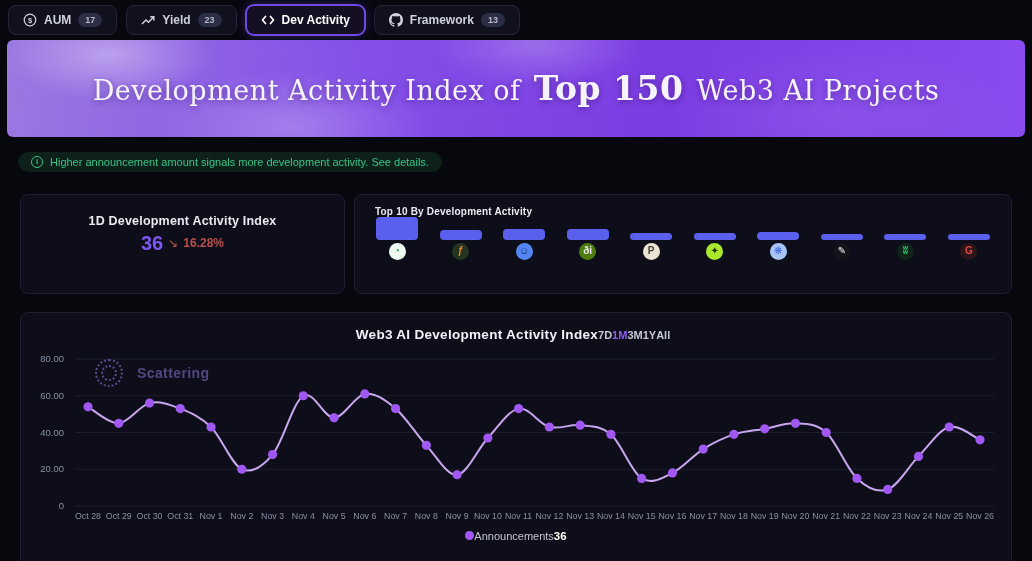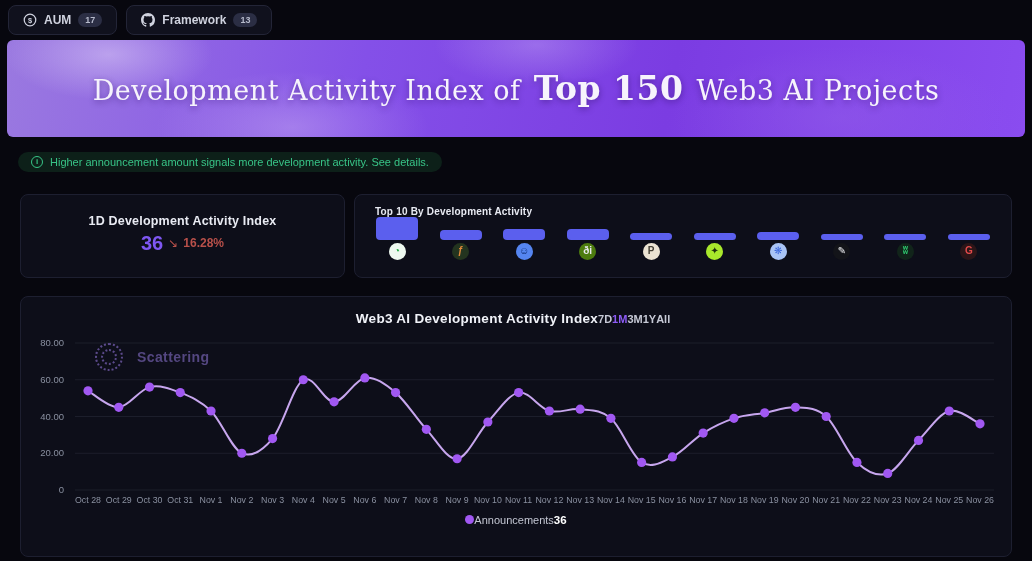--- a/index.html
+++ b/index.html
@@ -42,21 +42,21 @@
   .notice-row { margin:13px 0 0 18px; }
   .notice {
     display:inline-flex; align-items:center; gap:7px; background:#0d2019;
     border-radius:12px; padding:4px 13px; color:#38c487; font-size:11px; cursor:pointer;
   }
   .info-ic {
     display:inline-flex; width:12px; height:12px; border:1px solid #38c487; border-radius:50%;
     align-items:center; justify-content:center; font-size:8px; font-weight:700;
   }
   
-  .cards { display:flex; gap:9px; margin:22px 20px 0; height:84px; }
+  .cards { display:flex; gap:9px; margin:22px 20px 0; height:100px; }
   .card { background:#0d0e19; border:1px solid #1d1f30; border-radius:8px; }
   .index-card { width:325px; text-align:center; }
   .index-title { margin-top:19px; font-size:12.5px; font-weight:700; color:#e8eaf2; letter-spacing:.2px; }
   .index-value-row { margin-top:4px; display:flex; align-items:center; justify-content:center; gap:5px; }
   .index-value { color:#7e57f2; font-size:20px; font-weight:700; }
   .index-change { color:#b8504a; font-size:12px; font-weight:700; }
   .index-arrow { color:#b8504a; font-size:12px; }
   .top10-card { flex:1; padding:0 20px; position:relative; }
   .top10-title { text-align:left; margin-top:11px; font-size:10px; font-weight:700; color:#e8eaf2; letter-spacing:.2px; }
   .top10-bars { display:flex; justify-content:space-between; align-items:flex-end; height:50px; padding-bottom:7px; }
@@ -90,20 +90,39 @@
   <div class="tabs" id="tab-bar">
       <div class="tab">
         <span class="ticon">
           <svg width="14" height="14" viewBox="0 0 16 16">
             <circle cx="8" cy="8" r="6.6" fill="none" stroke="currentColor" stroke-width="1.4"></circle>
             <text x="8" y="11.2" text-anchor="middle" font-size="8.5" font-weight="bold" fill="currentColor">$</text>
           </svg>
         </span>
         <span>AUM</span>
         <span class="badge">17</span>
+      </div>
+      <div class="tab">
+        <span class="ticon">
+          <svg width="14" height="11" viewBox="0 0 14 11" fill="none" stroke="currentColor" stroke-width="1.5">
+            <path d="M1 9 5 5l2.5 2.3L12.6 2"></path>
+            <path d="M9.2 1.8h3.6v3.6"></path>
+          </svg>
+        </span>
+        <span>Yield</span>
+        <span class="badge">23</span>
+      </div>
+      <div class="tab active">
+        <span class="ticon">
+          <svg width="14" height="12" viewBox="0 0 14 12" fill="none" stroke="currentColor" stroke-width="1.7" stroke-linecap="round" stroke-linejoin="round">
+            <path d="M4.5 2.5 1.5 6l3 3.5"></path>
+            <path d="M9.5 2.5 12.5 6l-3 3.5"></path>
+          </svg>
+        </span>
+        <span>Dev Activity</span>
       </div>
       <div class="tab">
         <span class="ticon">
           <svg width="14" height="14" viewBox="0 0 16 16">
             <path fill="currentColor" d="M8 0C3.58 0 0 3.58 0 8c0 3.54 2.29 6.53 5.47 7.59.4.07.55-.17.55-.38 0-.19-.01-.82-.01-1.49-2.01.37-2.53-.49-2.69-.94-.09-.23-.48-.94-.82-1.13-.28-.15-.68-.52-.01-.53.63-.01 1.08.58 1.23.82.72 1.21 1.87.87 2.33.66.07-.52.28-.87.51-1.07-1.78-.2-3.64-.89-3.64-3.95 0-.87.31-1.59.82-2.15-.08-.2-.36-1.02.08-2.12 0 0 .67-.21 2.2.82a7.5 7.5 0 0 1 4 0c1.53-1.04 2.2-.82 2.2-.82.44 1.1.16 1.92.08 2.12.51.56.82 1.27.82 2.15 0 3.07-1.87 3.75-3.65 3.95.29.25.54.73.54 1.48 0 1.07-.01 1.93-.01 2.2 0 .21.15.46.55.38A8.01 8.01 0 0 0 16 8c0-4.42-3.58-8-8-8z"></path>
           </svg>
         </span>
         <span>Framework</span>
         <span class="badge">13</span>
       </div>

